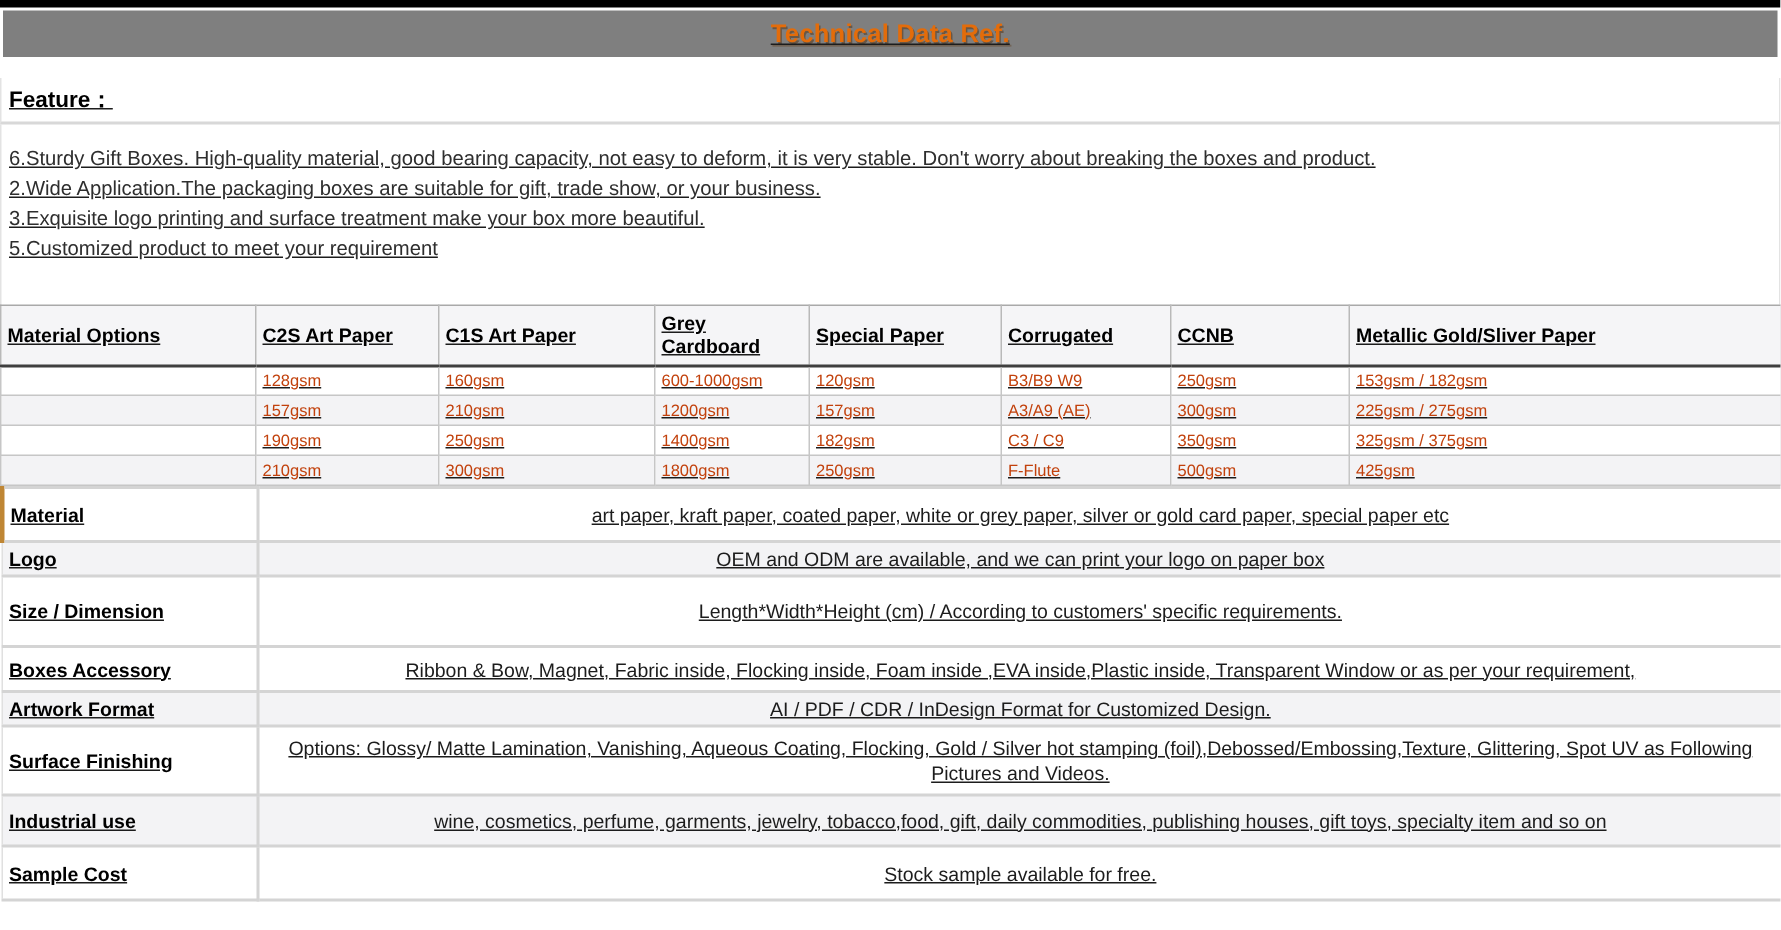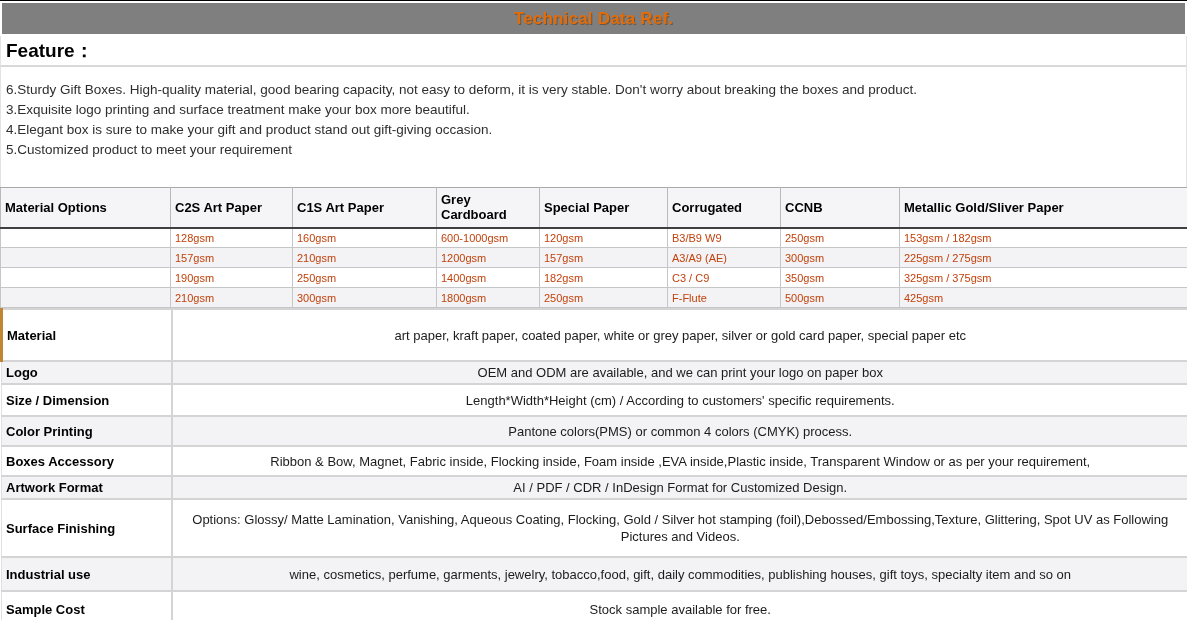--- a/index.html
+++ b/index.html
@@ -2,35 +2,35 @@
 <html><head>
 <meta charset="utf-8">
 <style>
   * { box-sizing: border-box; margin: 0; padding: 0; }
   html, body { background: #fff; }
   body {
     width: 1187px; height: 620px; overflow: hidden;
     font-family: "Liberation Sans", "DejaVu Sans", sans-serif;
     color: #1c1c1c;
   }
-  .page { width: 1187px; height: 620px; border-top: 1px solid #000000; }
+  .page { width: 1187px; height: 620px; border-top: 5px solid #000000; text-decoration: underline; }
 
   .title-bar {
     margin: 2px 2px 0 2px; height: 31px; line-height: 31px;
     background: #7f7f7f; text-align: center;
   }
   .title-bar span {
     font-size: 17px; font-weight: bold; color: #e36c0a;
     text-shadow: 1px 1px 0 rgba(80,40,0,0.45);
     letter-spacing: 0.2px;
   }
 
   .feature-heading {
-    margin-top: 2px; height: 31px; line-height: 30px;
-    padding-left: 5px; font-size: 19px; font-weight: bold; color: #000;
+    margin-top: 14px; height: 31px; line-height: 30px;
+    padding-left: 5px; font-size: 15px; font-weight: bold; color: #000;
     border-bottom: 2px solid #d8d8d8;
     border-left: 1px solid #e3e3e3; border-right: 1px solid #e3e3e3;
   }
 
   .features {
     height: 120px; padding: 13px 8px 0 5px;
     border-left: 1px solid #e3e3e3; border-right: 1px solid #e3e3e3;
   }
   .features div { font-size: 13.5px; line-height: 20px; color: #2e2e2e; white-space: nowrap; }
 
@@ -74,22 +74,22 @@
 <div class="page">
 
   <div class="title-bar">
     <span>Technical Data Ref.</span>
   </div>
 
   <div class="feature-heading">Feature：</div>
 
   <div class="features" id="features">
       <div>6.Sturdy Gift Boxes. High-quality material, good bearing capacity, not easy to deform, it is very stable. Don't worry about breaking the boxes and product.</div>
+      <div>2.Wide Application.The packaging boxes are suitable for gift, trade show, or your business.</div>
       <div>3.Exquisite logo printing and surface treatment make your box more beautiful.</div>
-      <div>4.Elegant box is sure to make your gift and product stand out gift-giving occasion.</div>
       <div>5.Customized product to meet your requirement</div>
     </div>
 
   <table class="materials">
     <colgroup>
       <col style="width:170px">
         <col style="width:122px">
         <col style="width:144px">
         <col style="width:103px">
       <col style="width:128px">
@@ -152,45 +152,41 @@
         </tr>
       </tbody>
   </table>
 
   <table class="specs">
     <colgroup>
       <col style="width:170px">
         <col style="width:1017px">
     </colgroup>
     <tbody id="specs-body">
-        <tr class=" accent" style="height: 52px;">
+        <tr class=" accent" style="height: 36px;">
           <th class="label">Material</th>
           <td class="value">art paper, kraft paper, coated paper, white or grey paper, silver or gold card paper, special paper etc</td>
         </tr>
         <tr class="stripe" style="height: 22px;">
           <th class="label">Logo</th>
           <td class="value">OEM and ODM are available, and we can print your logo on paper box</td>
         </tr>
-        <tr class="" style="height: 32px;">
+        <tr class="" style="height: 47px;">
           <th class="label">Size / Dimension</th>
           <td class="value">Length*Width*Height (cm) / According to customers' specific requirements.</td>
-        </tr>
-        <tr class="stripe" style="height: 30px;">
-          <th class="label">Color Printing</th>
-          <td class="value">Pantone colors(PMS) or common 4 colors (CMYK) process.</td>
         </tr>
         <tr class="" style="height: 30px;">
           <th class="label">Boxes Accessory</th>
           <td class="value">Ribbon &amp; Bow, Magnet, Fabric inside, Flocking inside, Foam inside ,EVA inside,Plastic inside, Transparent Window or as per your requirement,</td>
         </tr>
         <tr class="stripe" style="height: 20px;">
           <th class="label">Artwork Format</th>
           <td class="value">AI / PDF / CDR / InDesign Format for Customized Design.</td>
         </tr>
-        <tr class="" style="height: 58px; margin-top: 24px;">
+        <tr class="" style="height: 46px; margin-top: 24px;">
           <th class="label">Surface Finishing</th>
           <td class="value">Options: Glossy/ Matte Lamination, Vanishing, Aqueous Coating, Flocking, Gold / Silver hot stamping (foil),Debossed/Embossing,Texture, Glittering, Spot UV as Following Pictures and Videos.</td>
         </tr>
         <tr class="stripe" style="height: 34px;">
           <th class="label">Industrial use</th>
           <td class="value">wine, cosmetics, perfume, garments, jewelry, tobacco,food, gift, daily commodities, publishing houses, gift toys, specialty item and so on</td>
         </tr>
         <tr class="" style="height: 36px;">
           <th class="label">Sample Cost</th>
           <td class="value">Stock sample available for free.</td>

